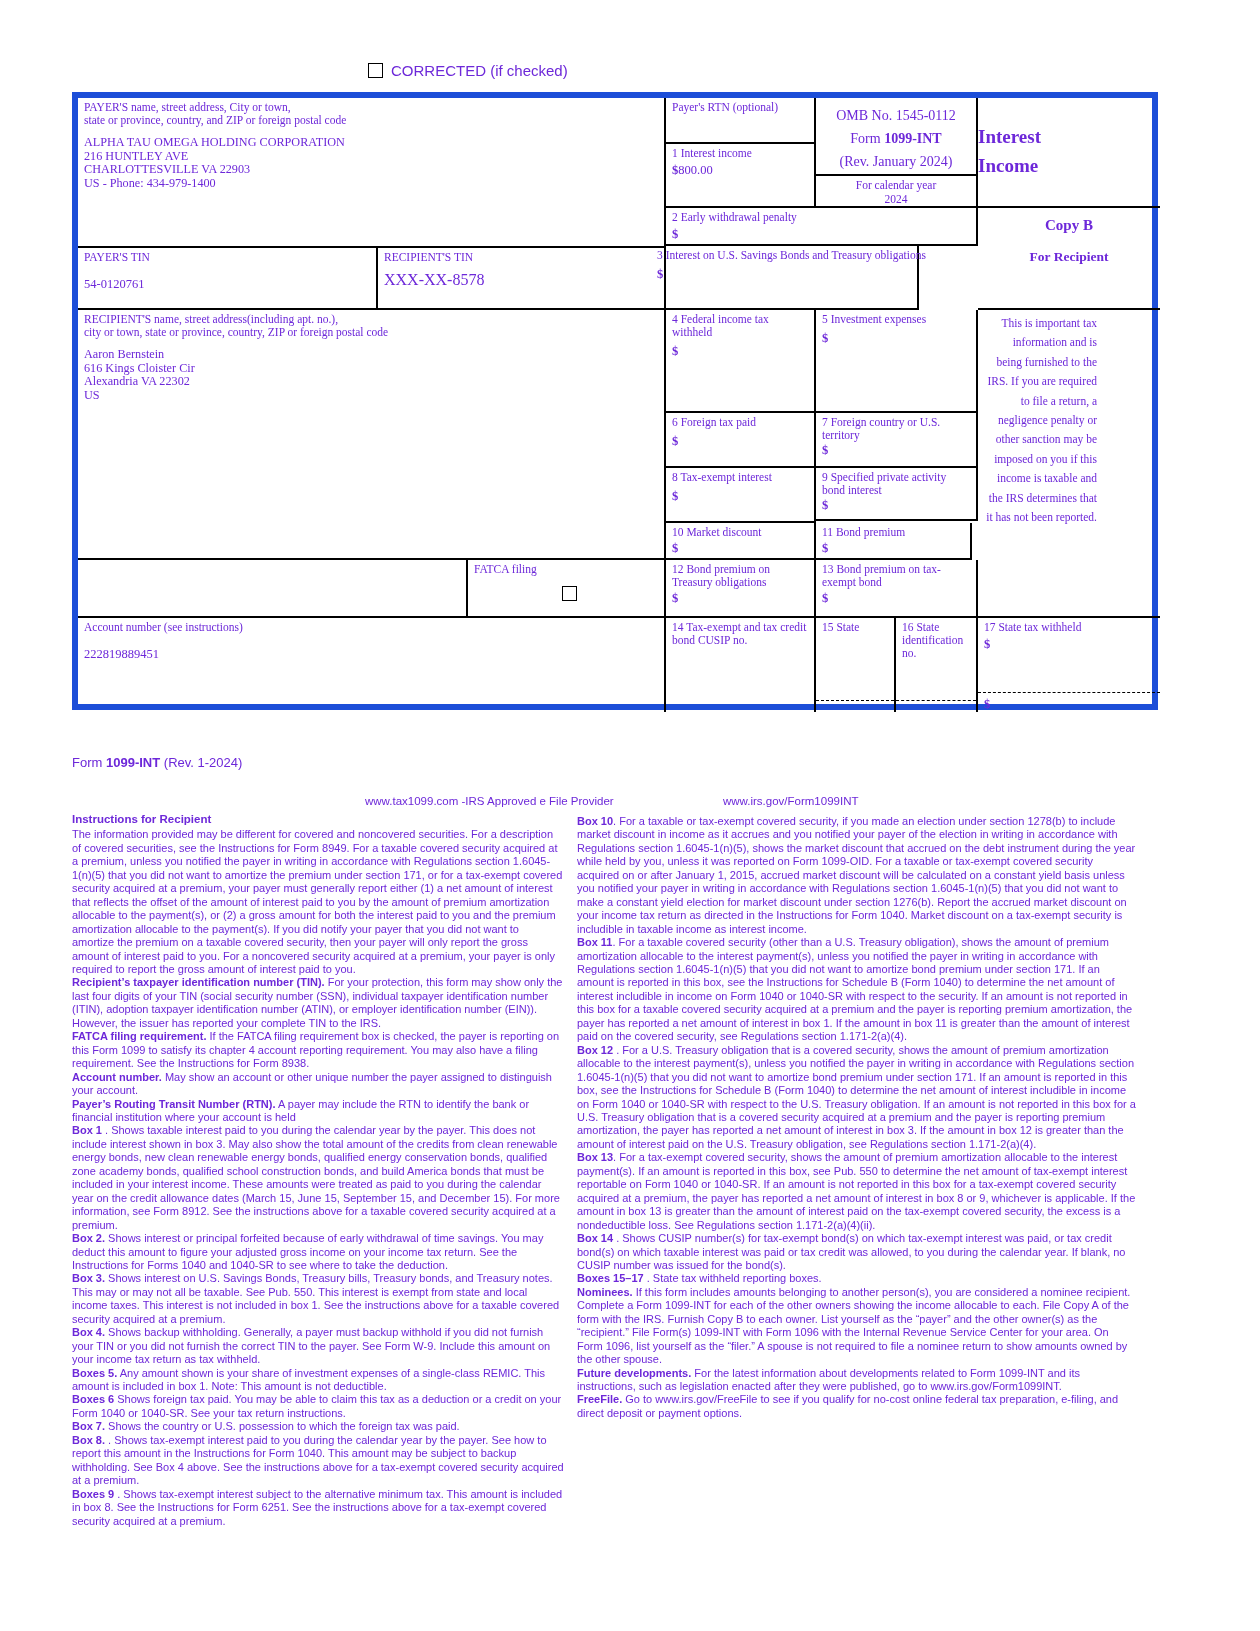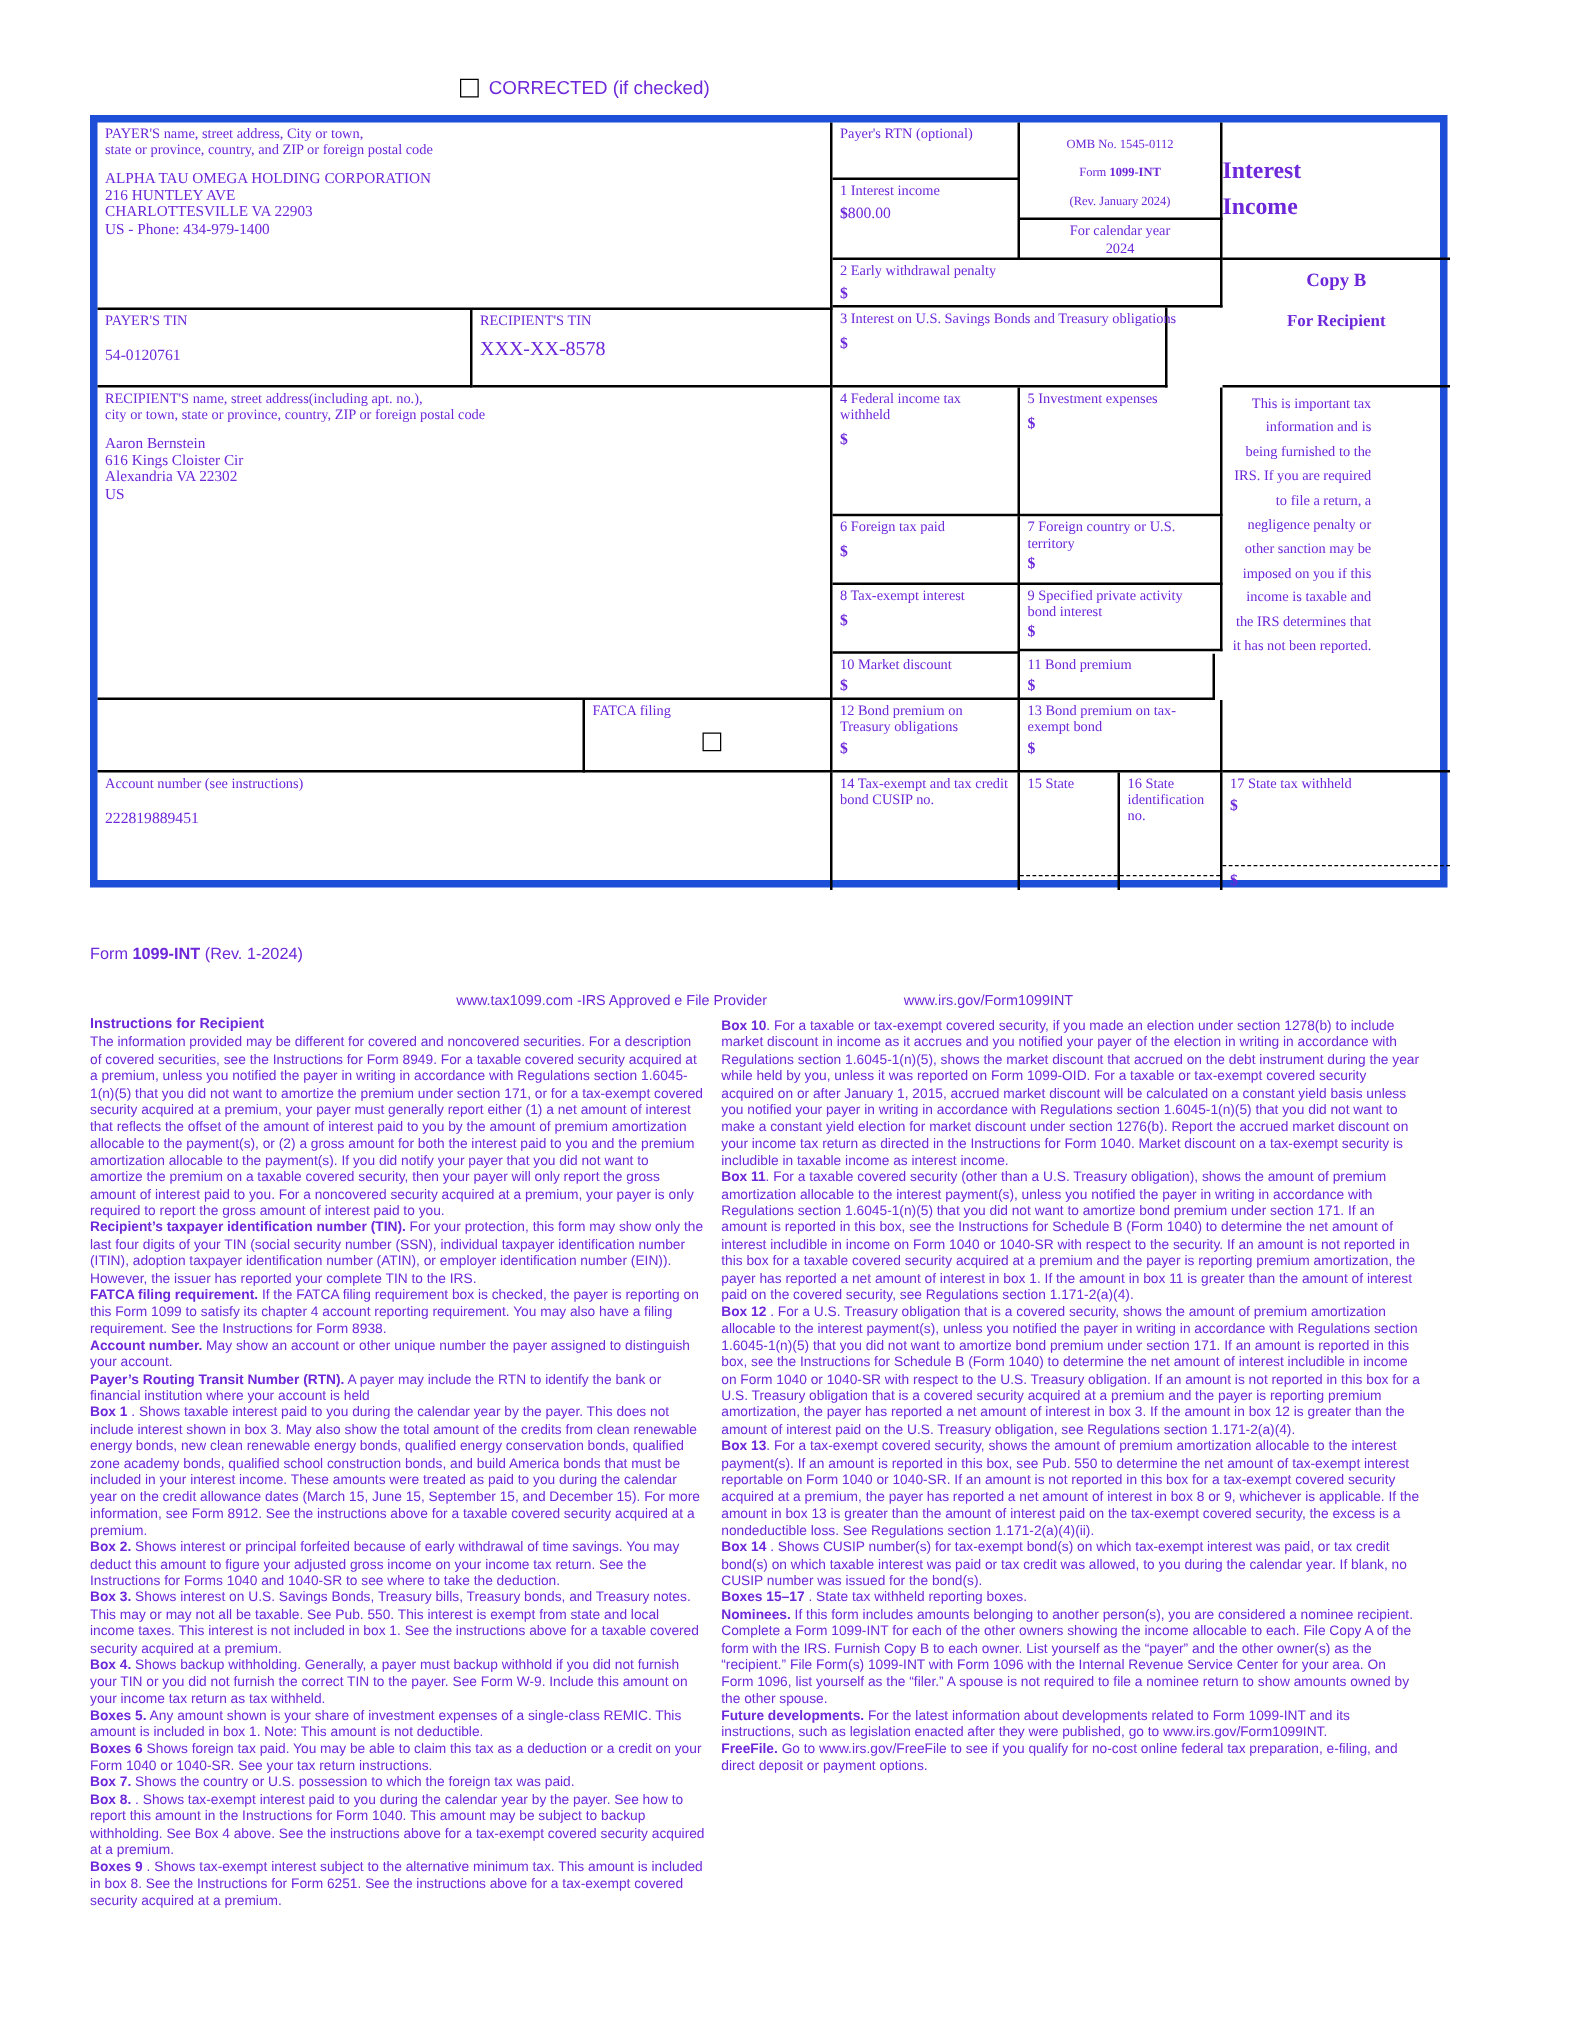--- a/index.html
+++ b/index.html
@@ -16,21 +16,21 @@
   .br{border-right:2px solid #000;}
   .bb{border-bottom:2px solid #000;}
   .lbl{font-size:11.5px;line-height:13px;}
   .dollar{font-weight:bold;font-size:12.5px;margin-top:6px;}
   .amt{margin-top:4px;font-size:12.5px;}
   .amt .ds{font-weight:bold;}
   .addr{font-size:12.2px;line-height:13.6px;margin-top:9px;}
   .tinval{font-size:12.5px;margin-top:14px;}
   .tinval-big{font-size:16px;margin-top:9px;}
   .center{text-align:center;}
-  .ombline{line-height:23px;font-size:10px;}
+  .ombline{line-height:23px;font-size:14px;}
   .bold{font-weight:bold;}
   .title-big{font-size:19px;font-weight:bold;line-height:29px;padding-top:24px;}
   .copyb{font-size:15px;font-weight:bold;text-align:center;margin-top:11px;}
   .forrec{font-size:13.5px;font-weight:bold;text-align:center;margin-top:18px;}
   .note{font-size:11.5px;line-height:19.4px;text-align:right;padding:4px 63px 0 8px;}
   .dash{position:absolute;left:0;right:0;border-top:1.5px dashed #000;}
   .fatca-chk{position:absolute;left:94px;top:26px;}
   
   .formfooter{left:72px;top:755px;font-size:13px;}
   .linkline{top:795px;font-size:11.5px;}
@@ -107,21 +107,21 @@
     </div>
     <div class="cell br bb center" style="left:738px;top:78px;width:162px;height:32px;line-height:14px;padding-top:2px">
       <div>For calendar year</div>
       <div>2024</div>
     </div>
 
     <div class="cell br bb" style="left:588px;top:110px;width:312px;height:38px">
       <div class="lbl">2 Early withdrawal penalty</div>
       <div class="dollar" style="margin-top:4px">$</div>
     </div>
-    <div class="cell br bb" style="left:588px;top:148px;width:268px;height:64px">
+    <div class="cell br bb" style="left:573px;top:148px;width:268px;height:64px">
       <div class="lbl" style="width:280px">3 Interest on U.S. Savings Bonds and Treasury obligations</div>
       <div class="dollar">$</div>
     </div>
 
     <div class="cell br bb" style="left:588px;top:212px;width:150px;height:103px">
       <div class="lbl">4 Federal income tax withheld</div>
       <div class="dollar">$</div>
     </div>
     <div class="cell br bb" style="left:738px;top:212px;width:162px;height:103px">
       <div class="lbl">5 Investment expenses</div>

